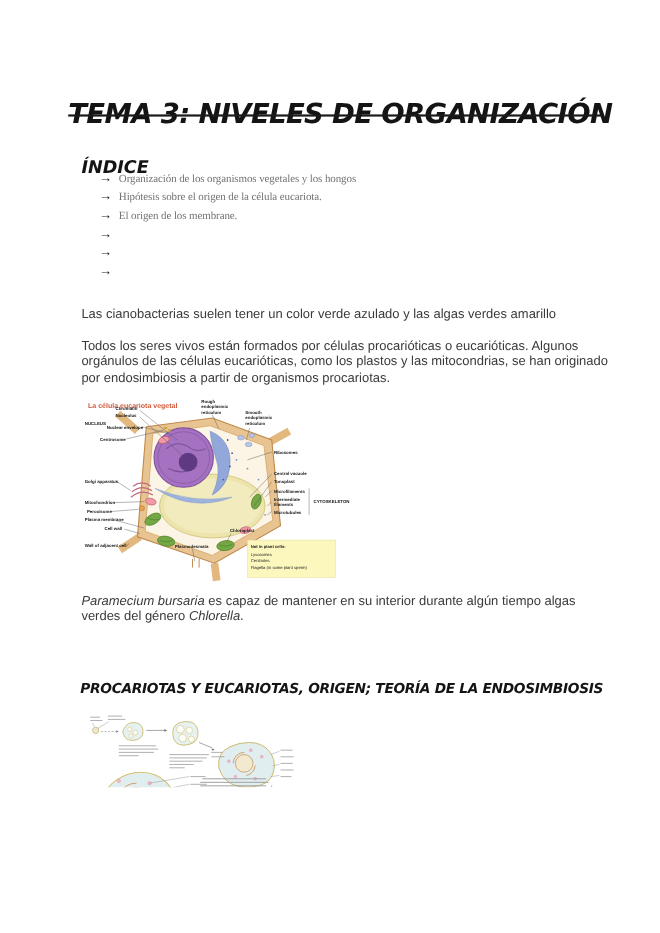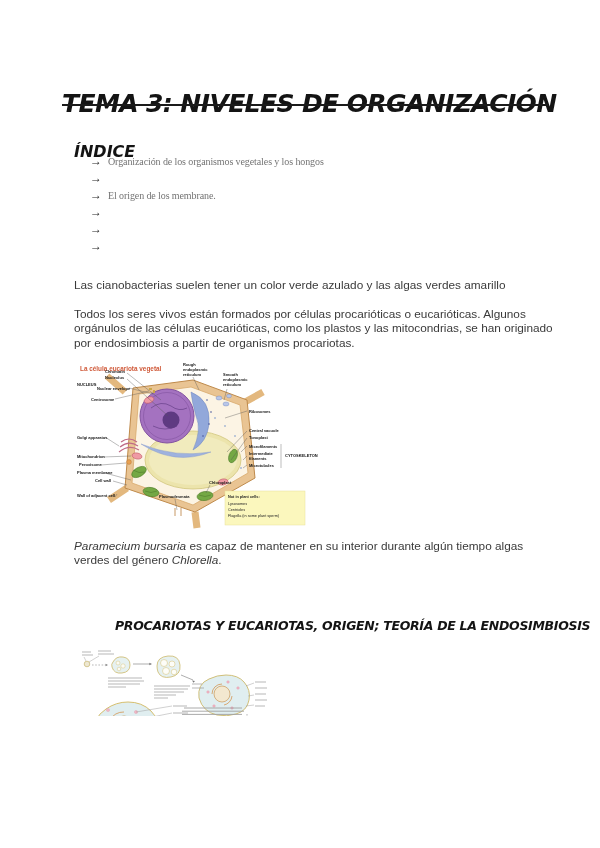--- a/index.html
+++ b/index.html
@@ -21,21 +21,21 @@
             color:#737373;white-space:nowrap;letter-spacing:-0.1px;}
 
   .para{position:absolute;left:74px;font-size:11.8px;line-height:14.6px;color:#3a3a3a;}
   .para-1{top:266px;width:474px;}
   .para-2{top:295px;width:480px;}
   .para-3{top:527px;width:474px;}
   .ital{font-style:italic;}
 
   .sect-heading{position:absolute;left:73px;top:608px;white-space:nowrap;
                 font-family:"DejaVu Sans",sans-serif;font-style:italic;font-weight:bold;
-                font-size:12.5px;letter-spacing:-0.3px;color:#141414;margin-left:42px;}
+                font-size:12.5px;letter-spacing:-0.3px;color:#141414;}
 
   .fig1{position:absolute;left:75px;top:360px;width:245px;height:172px;}
   .fig2{position:absolute;left:80px;top:648px;width:188px;height:172px;}
   .fig2-rule{position:absolute;left:76px;top:821px;width:152px;height:2px;background:#adc8e6;}
 
   
   .figtitle{font-family:"Liberation Sans",sans-serif;font-size:6.4px;font-weight:bold;fill:#d05a3a;}
   .lbl{font-family:"Liberation Sans",sans-serif;font-size:4px;font-weight:600;fill:#161616;}
   .lblb{font-weight:700;}
   .ldr{stroke:#555;stroke-width:0.4;}
@@ -60,20 +60,21 @@
   <div class="title-rule"></div>
 
   <h2 class="index-heading">ÍNDICE</h2>
   <div class="index-list">
     <div class="idx-row">
       <span class="idx-arrow">→</span>
       <span class="idx-text">Organización de los organismos vegetales y los hongos</span>
     </div>
     <div class="idx-row">
       <span class="idx-arrow">→</span>
+      <span class="idx-text">Hipótesis sobre el origen de la célula eucariota.</span>
     </div>
     <div class="idx-row">
       <span class="idx-arrow">→</span>
       <span class="idx-text">El origen de los membrane.</span>
     </div>
     <div class="idx-row">
       <span class="idx-arrow">→</span>
     </div>
     <div class="idx-row">
       <span class="idx-arrow">→</span>

